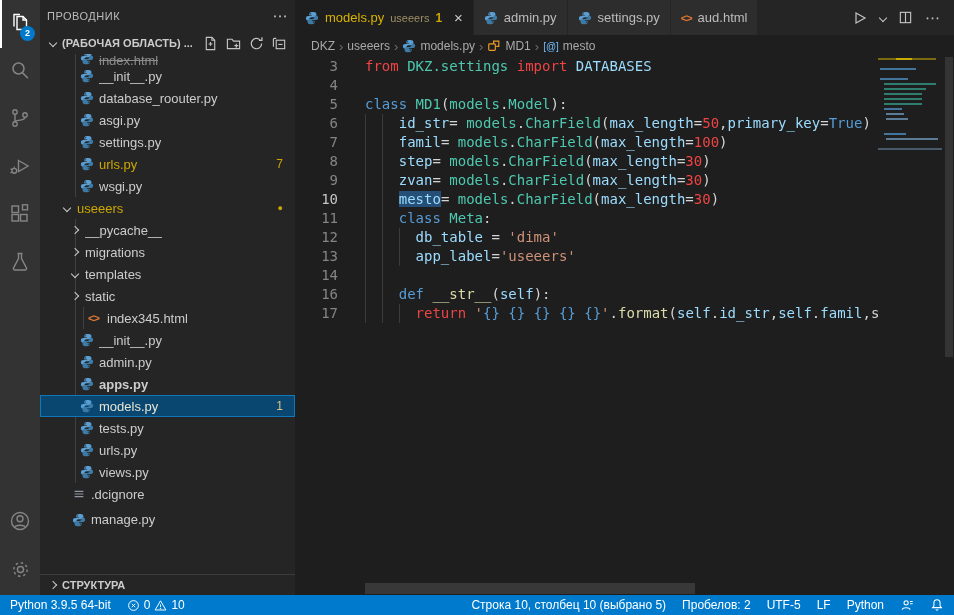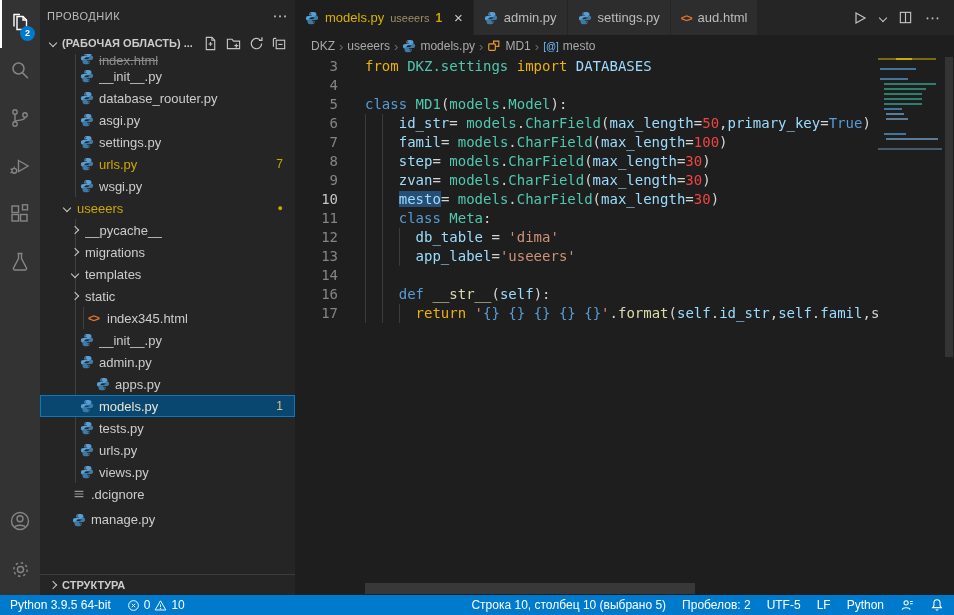--- a/index.html
+++ b/index.html
@@ -59,21 +59,21 @@
   .bc-item{display:flex;align-items:center;gap:4px;cursor:pointer}
   .bc-sep{color:#6e6e6e;font-size:13px}
 
   .editor{flex:1;position:relative;overflow:hidden;
     font-family:"DejaVu Sans Mono","Liberation Mono",monospace;font-size:14px;line-height:19px}
   .cl{display:flex;height:19px}
   .ln{width:43px;text-align:right;color:#858585;flex:none}
   .ln.cur{color:#c6c6c6}
   .ct{margin-left:27px;position:relative;white-space:pre;color:#d4d4d4}
   .g{position:absolute;top:0;height:19px;width:1px;background:#3b3b3b}
-  .pln{color:#d4d4d4}.kw{color:#569cd6}.kwc{color:#eab308}.typ{color:#4ec9b0}
+  .pln{color:#d4d4d4}.kw{color:#569cd6}.kwc{color:#ef4444}.typ{color:#4ec9b0}
   .var{color:#9cdcfe}.num{color:#ef4444}.str{color:#ce9178}.fn{color:#dcdcaa}.fmt{color:#569cd6}
   .seltok{background:#264f78}
 
   .minimap{position:absolute;top:0;right:10px;width:66px;bottom:0;background:#1e1e1e;cursor:pointer}
   .mm-line{position:relative;height:5px}
   .mm-seg{position:absolute;top:1px;height:2px}
   .vscroll{position:absolute;top:0;right:0;width:10px;bottom:0;background:#1e1e1e}
   .vthumb{position:absolute;top:0;right:1px;width:8px;height:300px;background:rgba(121,121,121,.25)}
   .hscroll{position:absolute;left:70px;bottom:1px;width:330px;height:11px;background:#4f4f4f;opacity:.55;cursor:pointer}
 
@@ -313,21 +313,21 @@
         <div class="trow" style="padding-left: 30px;">
           <span class="twist"></span>
           <span class="ticon">
             <svg viewBox="0 0 16 16" width="14" height="14">
               <path fill="#5a9fd4" d="M7.9 1C6 1 5 1.9 5 3.2V5h3.1v.6H3.8C2.2 5.6 1 6.6 1 8.3c0 1.7 1.1 2.7 2.7 2.7H5V9.4C5 8 6.2 7 7.6 7h3.2C12 7 13 6 13 4.8V3.2C13 1.9 11.8 1 9.9 1H7.9zM6.4 2.5c.4 0 .7.3.7.7s-.3.7-.7.7-.7-.3-.7-.7.3-.7.7-.7z"></path>
               <path fill="#3d7ba6" d="M8.1 15c1.9 0 2.9-.9 2.9-2.2V11H7.9v-.6h4.3c1.6 0 2.8-1 2.8-2.7 0-1.7-1.1-2.7-2.7-2.7H11v1.6C11 8 9.8 9 8.4 9H5.2C4 9 3 10 3 11.2v1.6C3 14.1 4.2 15 6.1 15h2zm1.5-1.5c-.4 0-.7-.3-.7-.7s.3-.7.7-.7.7.3.7.7-.3.7-.7.7z"></path>
             </svg>
           </span>
           <span class="tlabel">admin.py</span>
         </div>
-        <div class="trow" style="padding-left: 46px;">
+        <div class="trow" style="padding-left: 30px; font-weight: bold;">
           <span class="twist"></span>
           <span class="ticon">
             <svg viewBox="0 0 16 16" width="14" height="14">
               <path fill="#5a9fd4" d="M7.9 1C6 1 5 1.9 5 3.2V5h3.1v.6H3.8C2.2 5.6 1 6.6 1 8.3c0 1.7 1.1 2.7 2.7 2.7H5V9.4C5 8 6.2 7 7.6 7h3.2C12 7 13 6 13 4.8V3.2C13 1.9 11.8 1 9.9 1H7.9zM6.4 2.5c.4 0 .7.3.7.7s-.3.7-.7.7-.7-.3-.7-.7.3-.7.7-.7z"></path>
               <path fill="#3d7ba6" d="M8.1 15c1.9 0 2.9-.9 2.9-2.2V11H7.9v-.6h4.3c1.6 0 2.8-1 2.8-2.7 0-1.7-1.1-2.7-2.7-2.7H11v1.6C11 8 9.8 9 8.4 9H5.2C4 9 3 10 3 11.2v1.6C3 14.1 4.2 15 6.1 15h2zm1.5-1.5c-.4 0-.7-.3-.7-.7s.3-.7.7-.7.7.3.7.7-.3.7-.7.7z"></path>
             </svg>
           </span>
           <span class="tlabel">apps.py</span>
         </div>
         <div class="trow sel-row" style="padding-left: 30px;">

